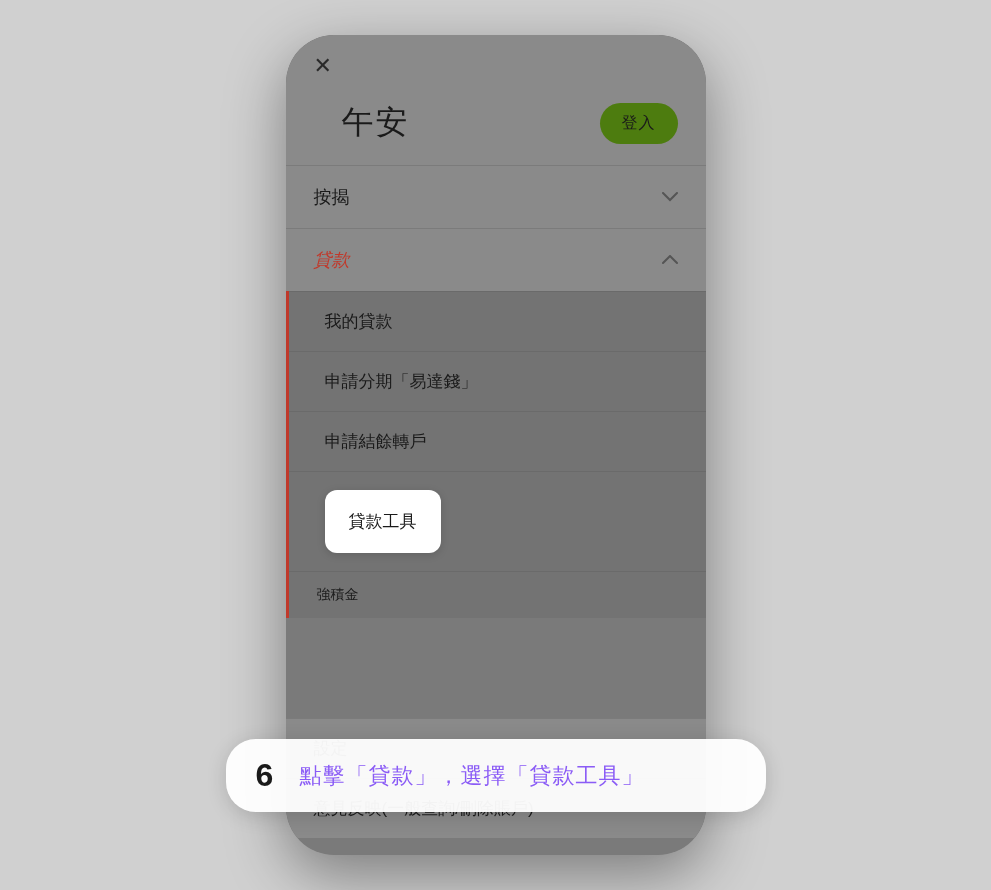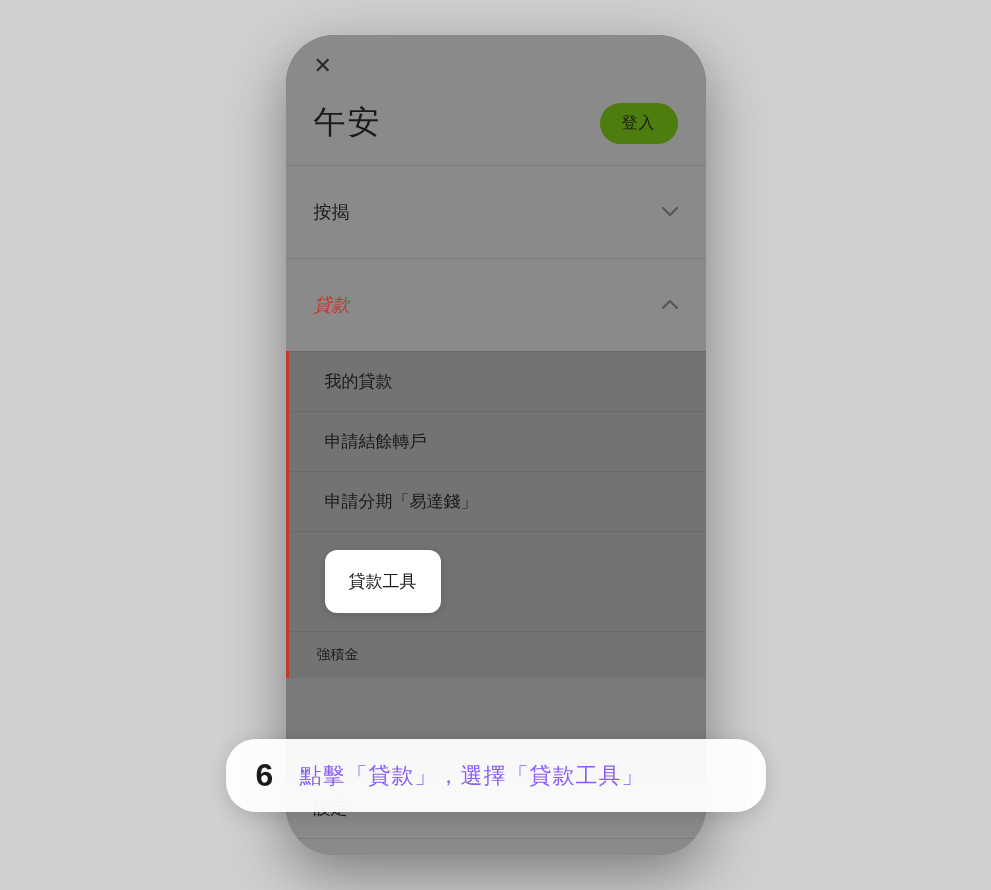--- a/index.html
+++ b/index.html
@@ -88,20 +88,21 @@
       justify-content: space-between;
       padding: 8px 28px 20px 28px;
       background: #8a8a8a;
     }
 
     .greeting-text {
       font-size: 32px;
       font-weight: 500;
       color: #1a1a1a;
       letter-spacing: 2px;
+      margin-left: 28px;
     }
 
     .login-btn {
       background: #4d7c0f;
       border: none;
       border-radius: 22px;
       padding: 10px 22px;
       font-size: 16px;
       color: #1a1a1a;
       cursor: pointer;
@@ -111,21 +112,21 @@
 
     
     .menu-content {
       background: #8a8a8a;
     }
 
     .menu-item-row {
       display: flex;
       align-items: center;
       justify-content: space-between;
-      padding: 34px 28px;
+      padding: 19px 28px;
       border-top: 1px solid rgba(0,0,0,0.1);
       cursor: pointer;
     }
 
     .menu-item-label {
       font-size: 18px;
       color: #1a1a1a;
     }
 
     .menu-item-label.active {
@@ -260,25 +261,25 @@
           </span>
         </div>
 
         <div style="border-left: 3px solid #c0392b; margin-left: 0; background: #737373;">
 
           <div class="submenu-item">
             <span class="submenu-item-label">我的貸款</span>
           </div>
 
           <div class="submenu-item">
+            <span class="submenu-item-label">申請分期「易達錢」</span>
+          </div>
+
+          <div class="submenu-item">
             <span class="submenu-item-label">申請結餘轉戶</span>
-          </div>
-
-          <div class="submenu-item">
-            <span class="submenu-item-label">申請分期「易達錢」</span>
           </div>
 
 
           <div class="submenu-item highlighted">
             <div class="loan-tools-bubble">
               <span class="submenu-item-label">貸款工具</span>
             </div>
           </div>
 
           <div class="partially-visible">強積金</div>

